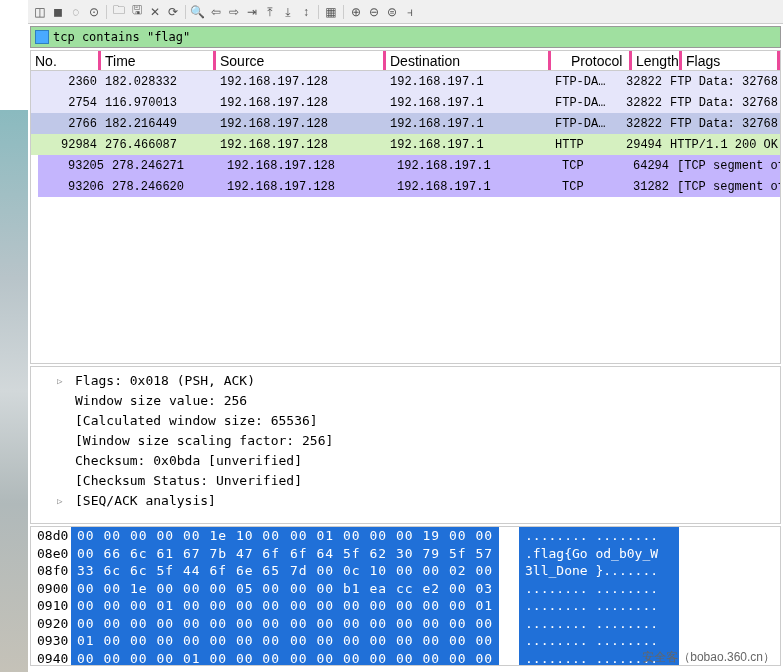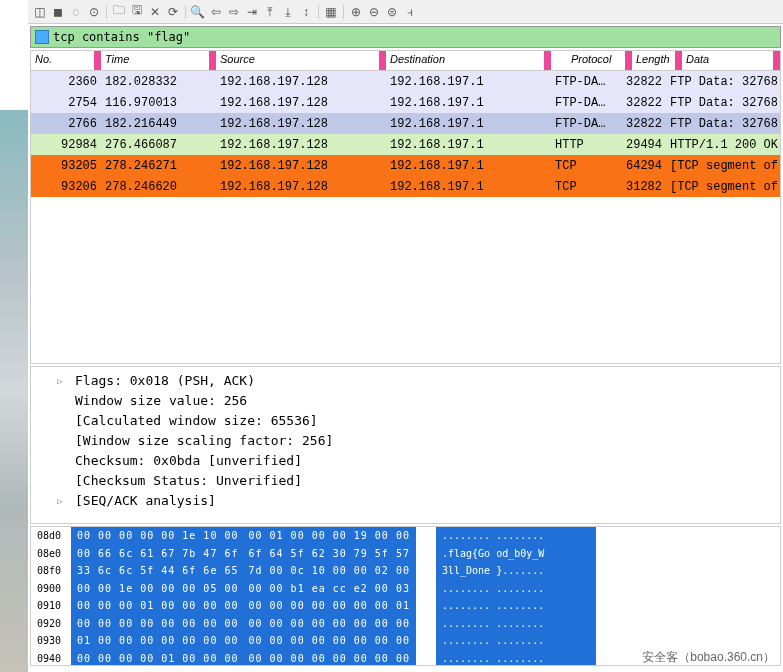--- a/index.html
+++ b/index.html
@@ -7,45 +7,45 @@
 .side-photo { position: absolute; left: 0; top: 110px; width: 28px; height: 562px; background: linear-gradient(180deg, #8ababf 0%, #b8c4c9 30%, #d2d8da 50%, #b0b9ba 70%, #c5c2b8 100%); }
 .main { position: absolute; left: 28px; top: 0; right: 0; bottom: 0; background: #fff; }
 .toolbar { height: 24px; border-bottom: 1px solid #ccc; display: flex; align-items: center; gap: 2px; padding: 0 4px; background: #f0f0f0; }
 .tb-btn { width: 16px; height: 16px; display: inline-flex; align-items: center; justify-content: center; cursor: pointer; color: #555; font-size: 12px; }
 .tb-sep { width: 1px; height: 14px; background: #ccc; margin: 0 2px; }
 .filter-bar { height: 22px; border: 1px solid #999; margin: 2px; background: #a0e0a0; display: flex; align-items: center; padding: 0 4px; }
 .filter-icon { width: 14px; height: 14px; background: #49aaff; margin-right: 4px; border: 1px solid #2e7fbf; }
 .filter-text { font-family: monospace; font-size: 12px; }
 .packet-list { border: 1px solid #ccc; margin: 0 2px; height: 314px; overflow: hidden; }
 .pl-header { display: flex; background: #fff; border-bottom: 1px solid #ccc; height: 20px; }
-.pl-header .hcol { border-right: 7px solid #ec4899; padding: 2px 4px; font-size: 11px; font-style: italic; }
+.pl-header .hcol { border-right: 3px solid #ec4899; padding: 2px 4px; font-size: 14px; }
 .pl-body .row { display: flex; height: 21px; align-items: center; font-family: Liberation Mono, monospace; font-size: 12px; }
 .row .cell { padding: 2px 4px; white-space: nowrap; overflow: hidden; }
 .row-ftp { background: #e6e6fa; }
 .row-ftp-sel { background: #c0c8e8; }
 .row-http { background: #d5f0c0; }
-.row-tcp { background: #f97316; }
+.row-tcp { background: #c4b5fd; margin-left: 7px; }
 .c-no { width: 70px; text-align: right; }
 .c-time { width: 115px; }
 .c-src { width: 170px; }
 .c-dst { width: 165px; }
 .c-proto { width: 65px; }
 .c-len { width: 50px; text-align: right; }
 .c-info { flex: 1; }
 .h-no { width: 70px; }
 .h-time { width: 115px; }
 .h-src { width: 170px; }
 .h-dst { width: 165px; }
 .h-proto { width: 65px; margin-left: 16px; }
 .h-len { width: 50px; }
 .h-info { flex: 1; }
 .details-pane { border: 1px solid #ccc; margin: 2px; height: 158px; overflow: hidden; font-family: monospace; font-size: 13px; padding: 4px 0; }
 .detail-line { padding-left: 44px; line-height: 20px; white-space: nowrap; }
 .tree-tog { position: absolute; margin-left: -18px; color: #888; font-size: 9px; }
-.hex-pane { border: 1px solid #ccc; margin: 2px; height: 140px; overflow: hidden; font-family: monospace; font-size: 10px; background: #fff; }
+.hex-pane { border: 1px solid #ccc; margin: 2px; height: 140px; overflow: hidden; font-family: monospace; font-size: 13px; background: #fff; }
 .hex-row { display: flex; line-height: 17.5px; }
 .hex-off { width: 40px; padding-left: 6px; }
 .hex-bytes { background: #2070d8; color: #fff; padding: 0 6px; letter-spacing: 1px; display: flex; gap: 10px; }
 .hex-ascii { background: #2070d8; color: #fff; padding: 0 6px; margin-left: 20px; width: 160px; overflow: hidden; }
 .watermark { position: absolute; right: 8px; bottom: 6px; font-size: 12px; color: #666; font-family: sans-serif; }
 </style>
 </head>
 <body>
 
 <div class="side-photo"></div>
@@ -84,21 +84,21 @@
   </div>
 
   <div class="packet-list">
     <div class="pl-header">
       <div class="hcol h-no">No.</div>
       <div class="hcol h-time">Time</div>
       <div class="hcol h-src">Source</div>
       <div class="hcol h-dst">Destination</div>
       <div class="hcol h-proto">Protocol</div>
       <div class="hcol h-len">Length</div>
-      <div class="hcol h-info">Data</div>
+      <div class="hcol h-info">Flags</div>
     </div>
     <div class="pl-body" id="pl-body">
         <div class="row row-ftp">
           <div class="cell c-no">2360</div>
           <div class="cell c-time">182.028332</div>
           <div class="cell c-src">192.168.197.128</div>
           <div class="cell c-dst">192.168.197.1</div>
           <div class="cell c-proto">FTP-DA…</div>
           <div class="cell c-len">32822</div>
           <div class="cell c-info">FTP Data: 32768</div>

